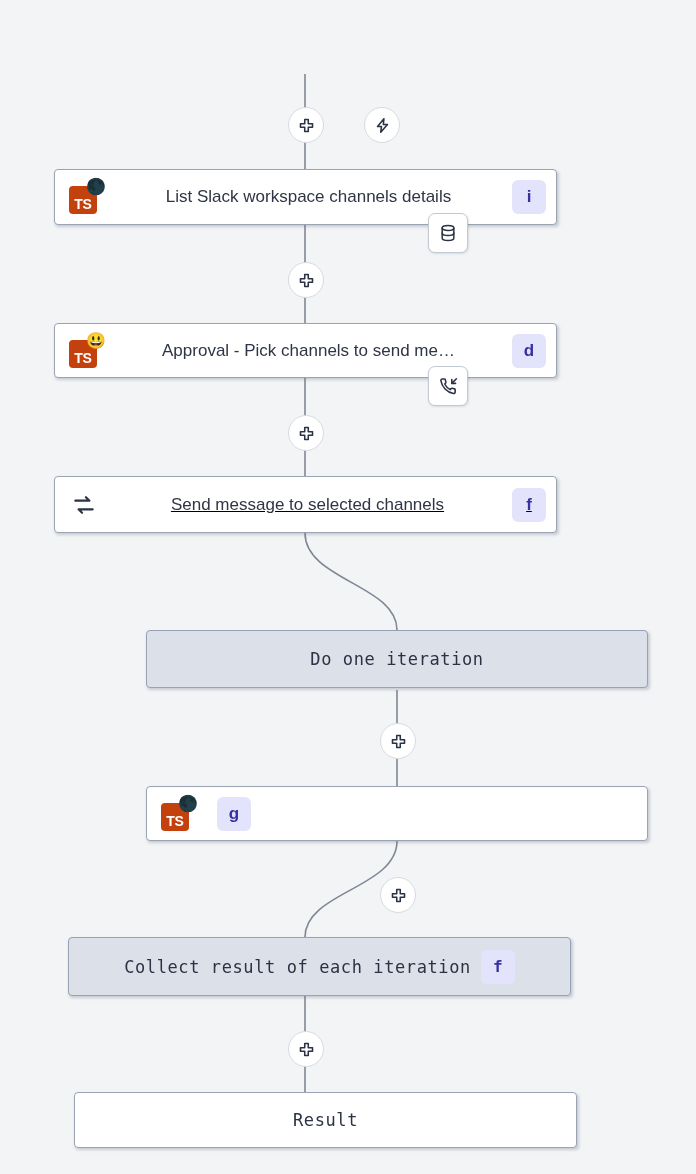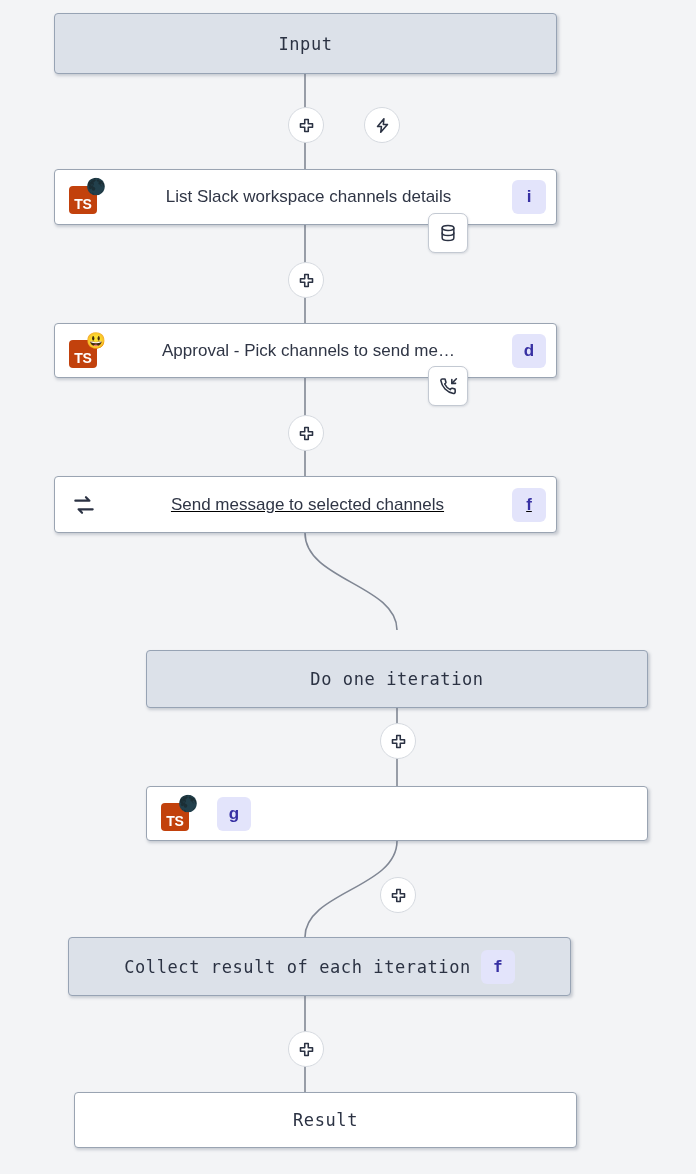--- a/index.html
+++ b/index.html
@@ -201,23 +201,20 @@
       <path d="M305,533 C305,580 397,585 397,630"></path>
 
       <path d="M397,690 L397,786"></path>
 
       <path d="M397,841 C397,888 305,892 305,937"></path>
 
       <path d="M305,996 L305,1092"></path>
     </g>
   </svg>
 
-  <div class="node frame" style="left:54px; top:13px; width:503px; height:61px;">
-    <span class="mono-label">Input</span>
-  </div>
 
   <div class="circle-btn" style="left:288px; top:107px;">
     <svg width="17" height="17" viewBox="0 0 24 24" fill="none" stroke="currentColor" stroke-width="2.2" stroke-linecap="round" stroke-linejoin="round">
       <path d="M9.5 3.5h5v6h6v5h-6v6h-5v-6h-6v-5h6z"></path>
     </svg>
   </div>
 
   <div class="circle-btn" style="left:364px; top:107px;">
     <svg width="17" height="17" viewBox="0 0 24 24" fill="none" stroke="currentColor" stroke-width="2.2" stroke-linecap="round" stroke-linejoin="round">
       <path d="M14 2.5 5 13.5h5.5L9.5 21.5 19 10.5h-5.8z"></path>
@@ -278,21 +275,21 @@
     <span class="loop-icon">
       <svg width="26" height="26" viewBox="0 0 24 24" fill="none" stroke="currentColor" stroke-width="2" stroke-linecap="round" stroke-linejoin="round">
         <path d="M4 8h13l-3.2-3.2"></path>
         <path d="M20 16H7l3.2 3.2"></path>
       </svg>
     </span>
     <span class="task-label" style="text-align:center;">Send message to selected channels</span>
     <span class="id-badge">f</span>
   </div>
 
-  <div class="node frame" style="left:146px; top:630px; width:502px; height:58px;margin-top:20px;">
+  <div class="node frame" style="left:146px; top:630px; width:502px; height:58px;">
     <span class="mono-label">Do one iteration</span>
   </div>
 
   <div class="circle-btn" style="left:380px; top:723px;">
     <svg width="17" height="17" viewBox="0 0 24 24" fill="none" stroke="currentColor" stroke-width="2.2" stroke-linecap="round" stroke-linejoin="round">
       <path d="M9.5 3.5h5v6h6v5h-6v6h-5v-6h-6v-5h6z"></path>
     </svg>
   </div>
 
   <div class="node task" style="left:146px; top:786px; width:502px; height:55px;">

